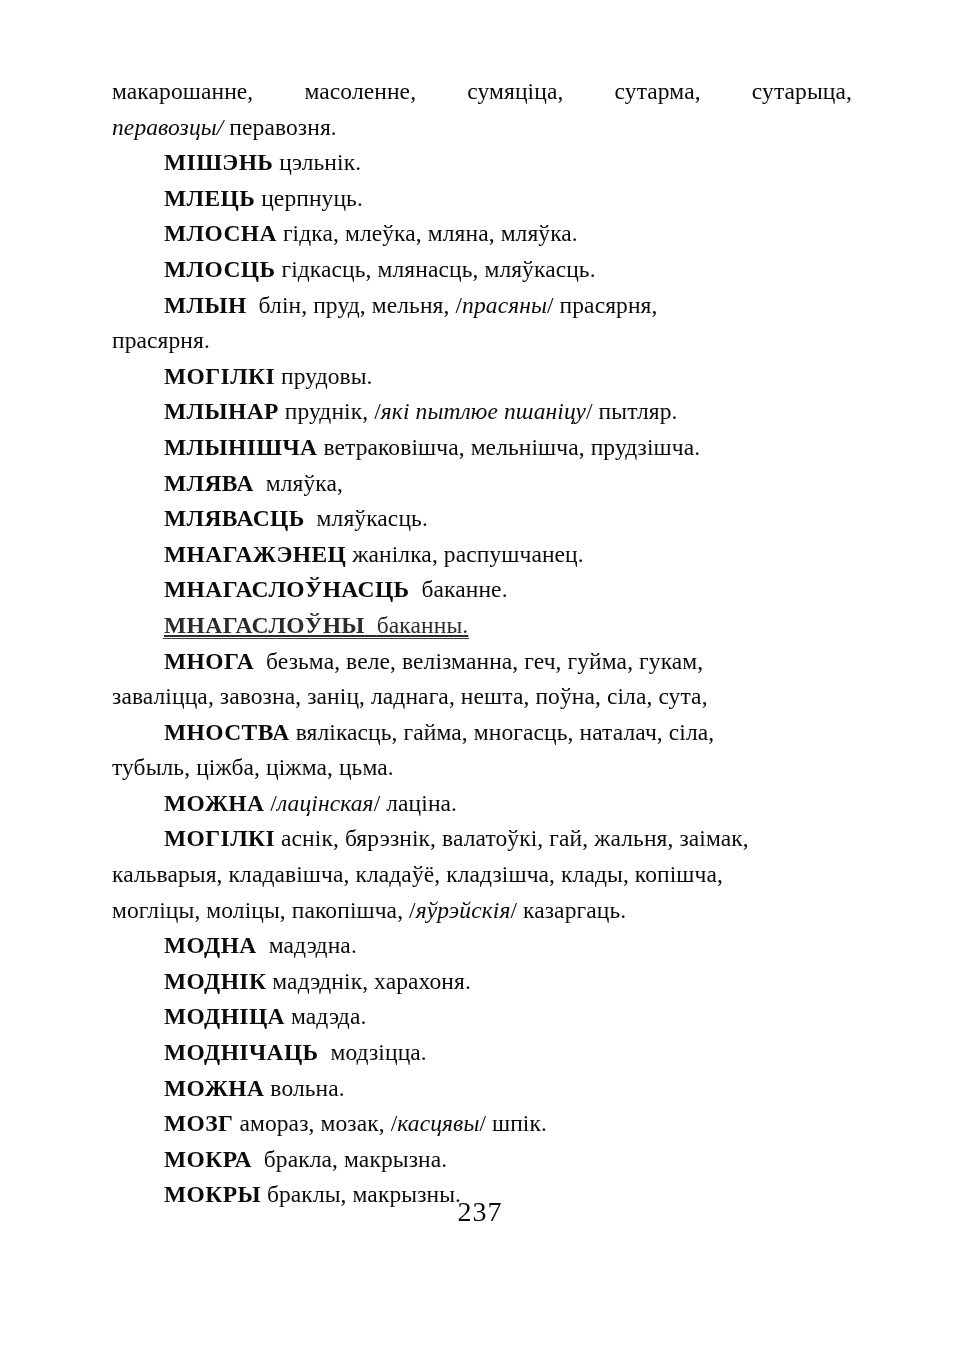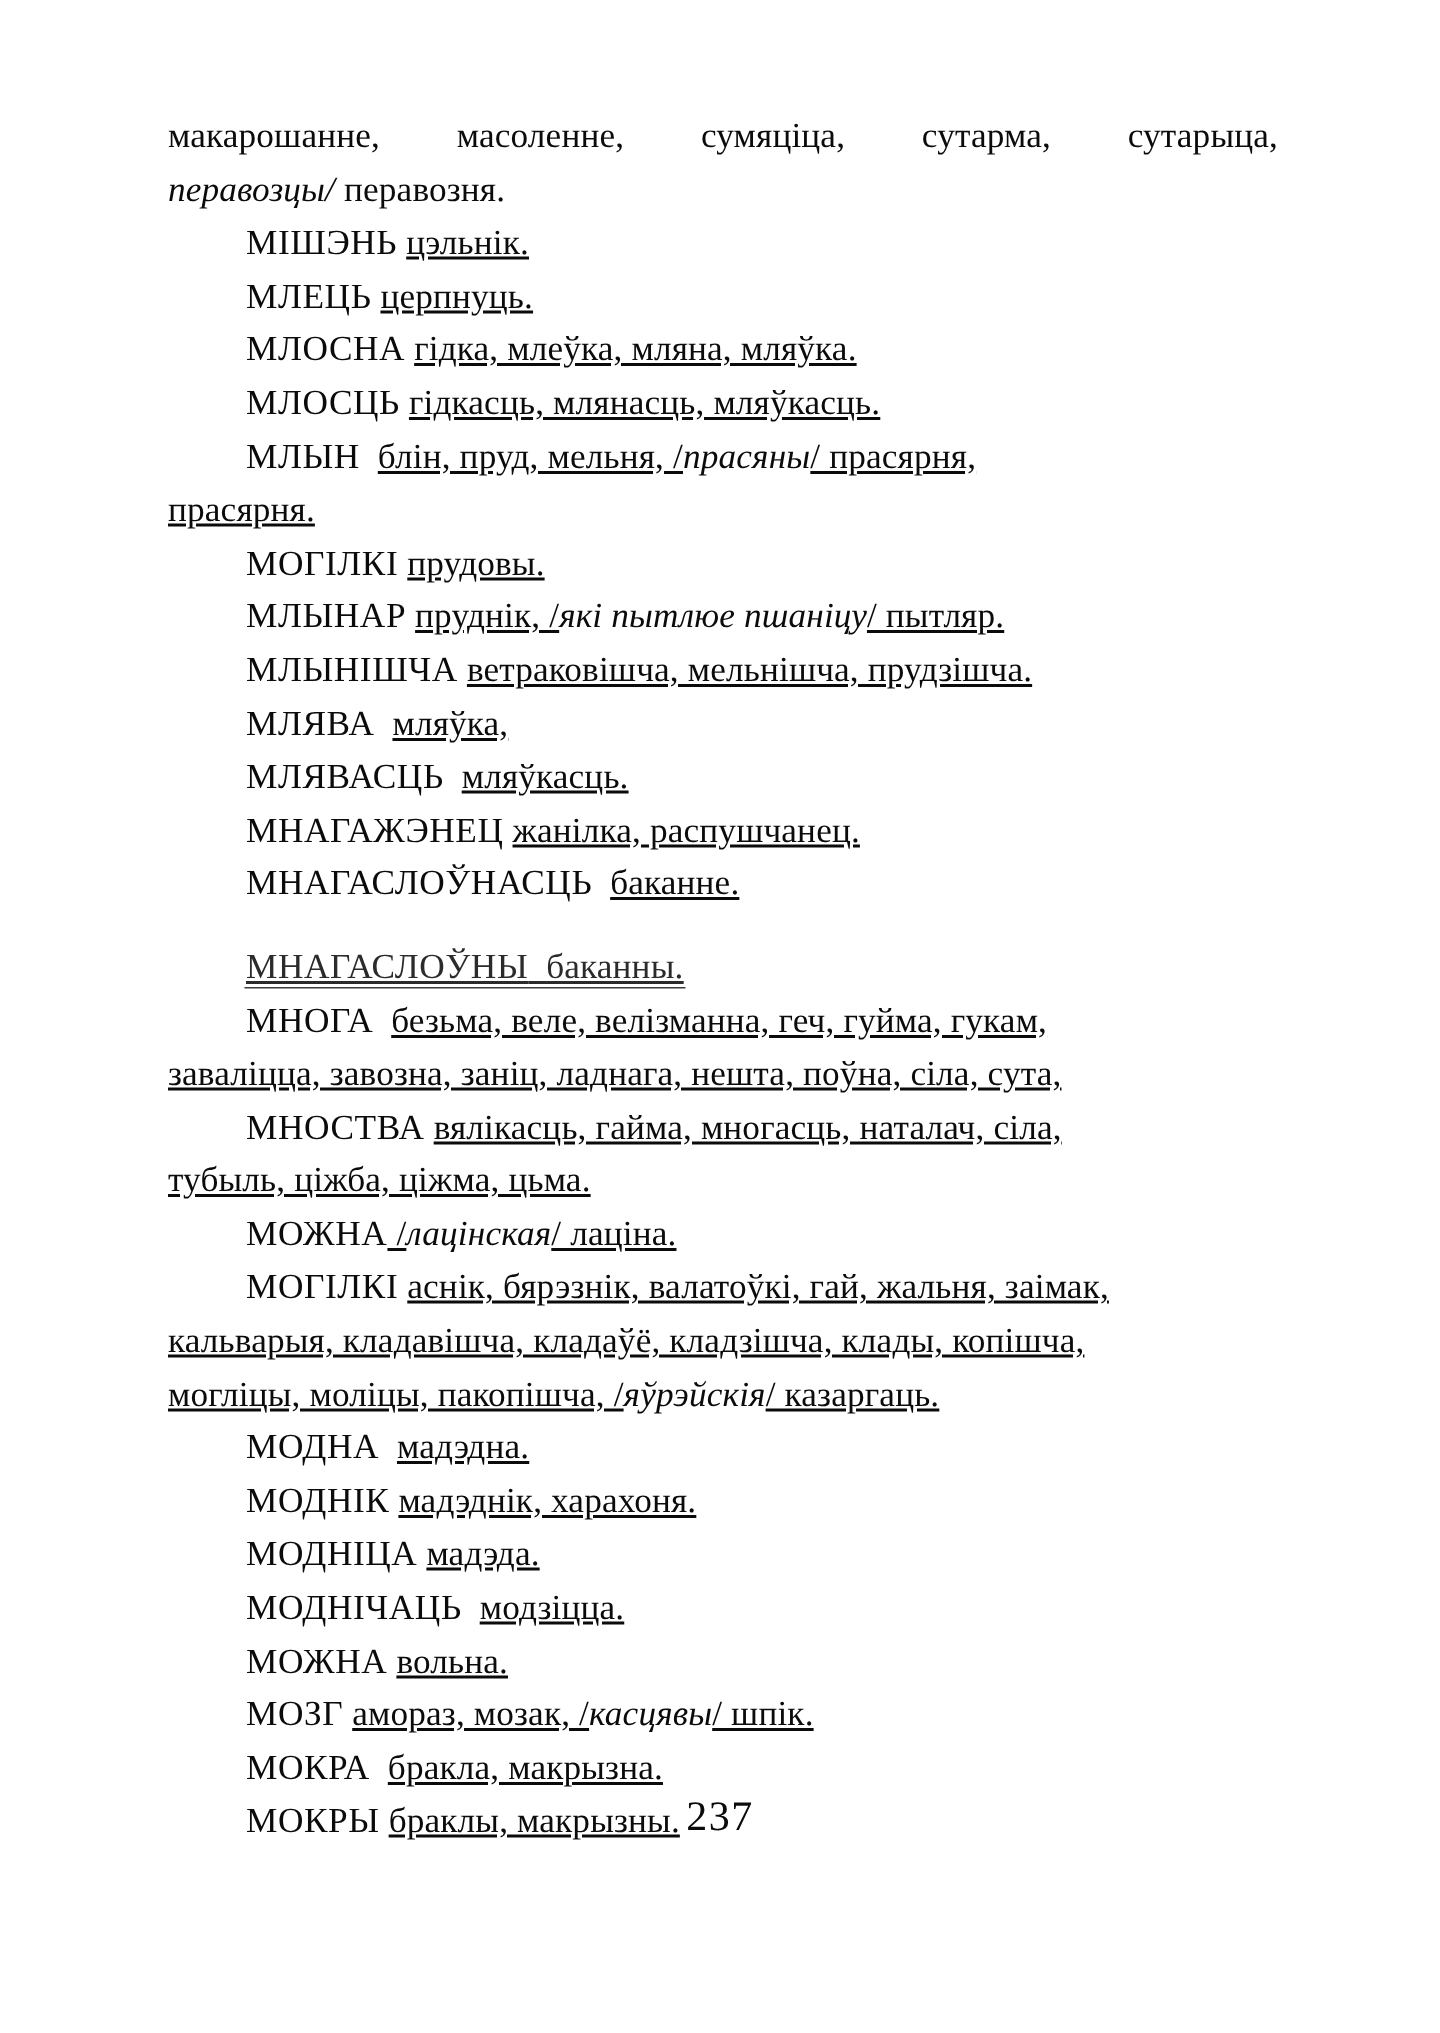--- a/index.html
+++ b/index.html
@@ -40,38 +40,36 @@
   
   .indent {
     padding-left: 52px;
   }
   .justified-start {
     white-space: normal;
     text-align: justify;
     text-align-last: justify;
   }
   .hw {
-    font-weight: 400;
+    font-weight: 700;
     letter-spacing: 0.4px;
   }
   .it {
     font-style: italic;
   }
   .bodyword {
     font-weight: 400;
-    text-decoration: underline;
   }
   .struck {
     position: relative;
     display: inline-block;
     color: #2b2b2b;
     text-decoration: underline;
     text-decoration-thickness: 1.6px;
     text-underline-offset: 2px;
-    margin-top: 20px;
   }
   .struck::after {
     content: "";
     position: absolute;
     left: -1px;
     right: -1px;
     bottom: 4.5px;
     height: 1.4px;
     background: #1a1a1a;
     opacity: 0.85;

